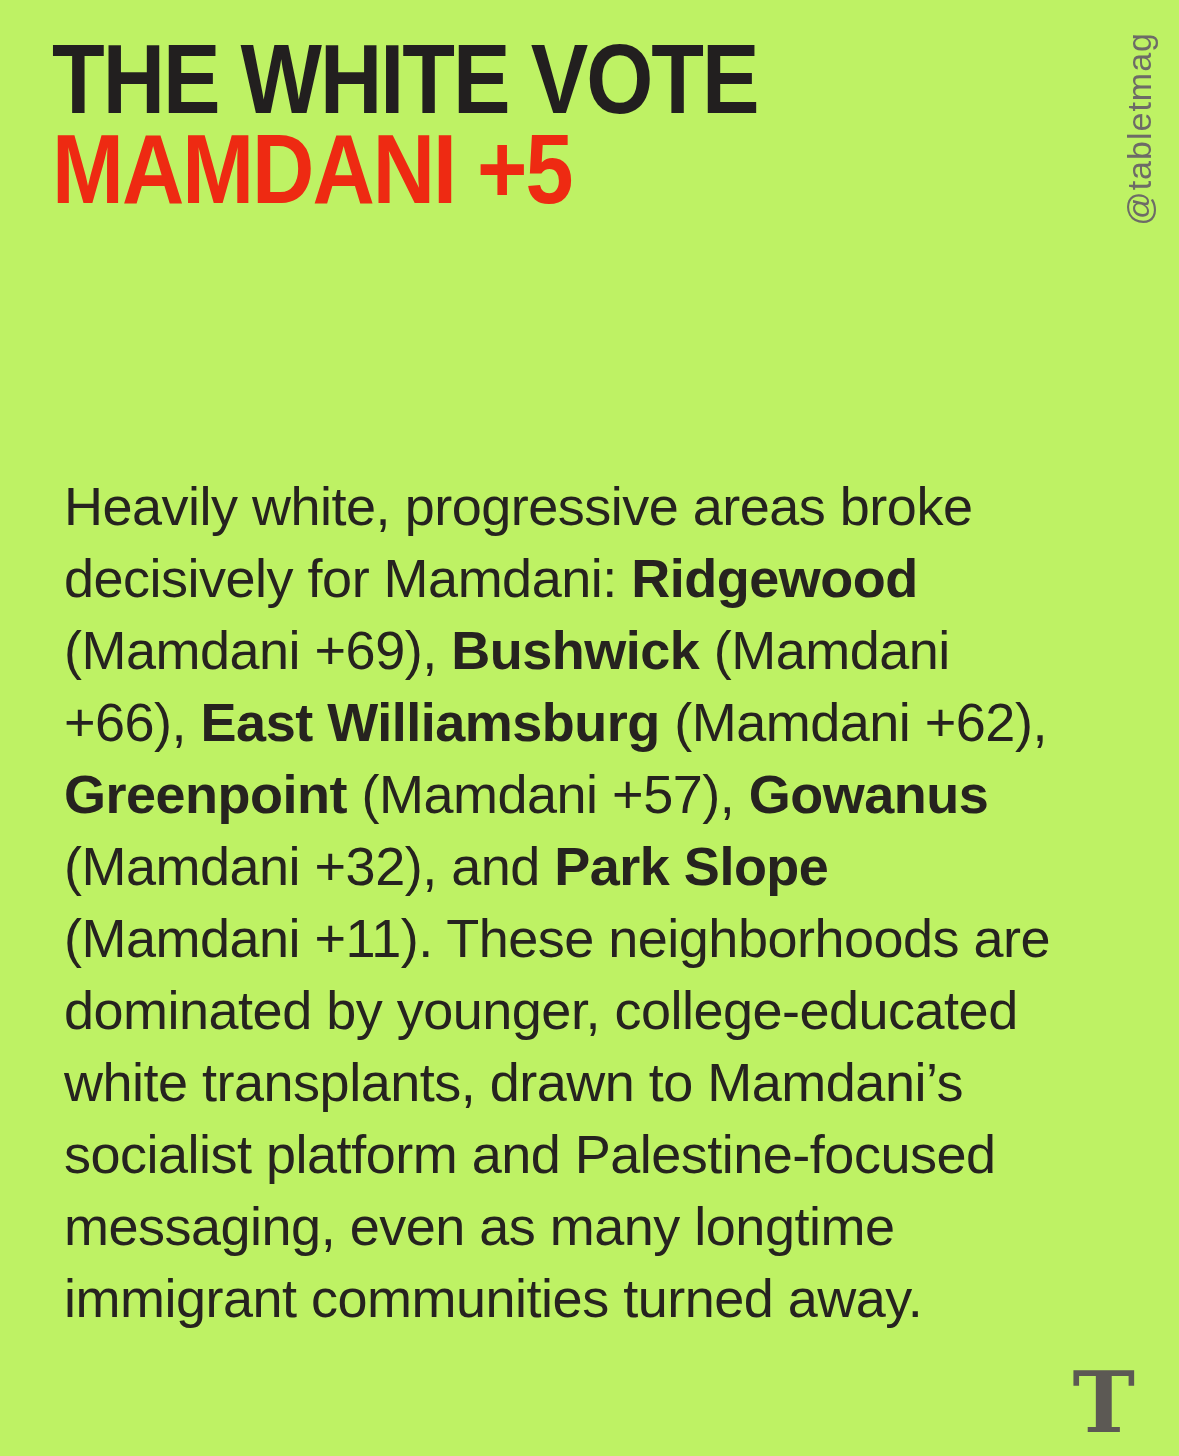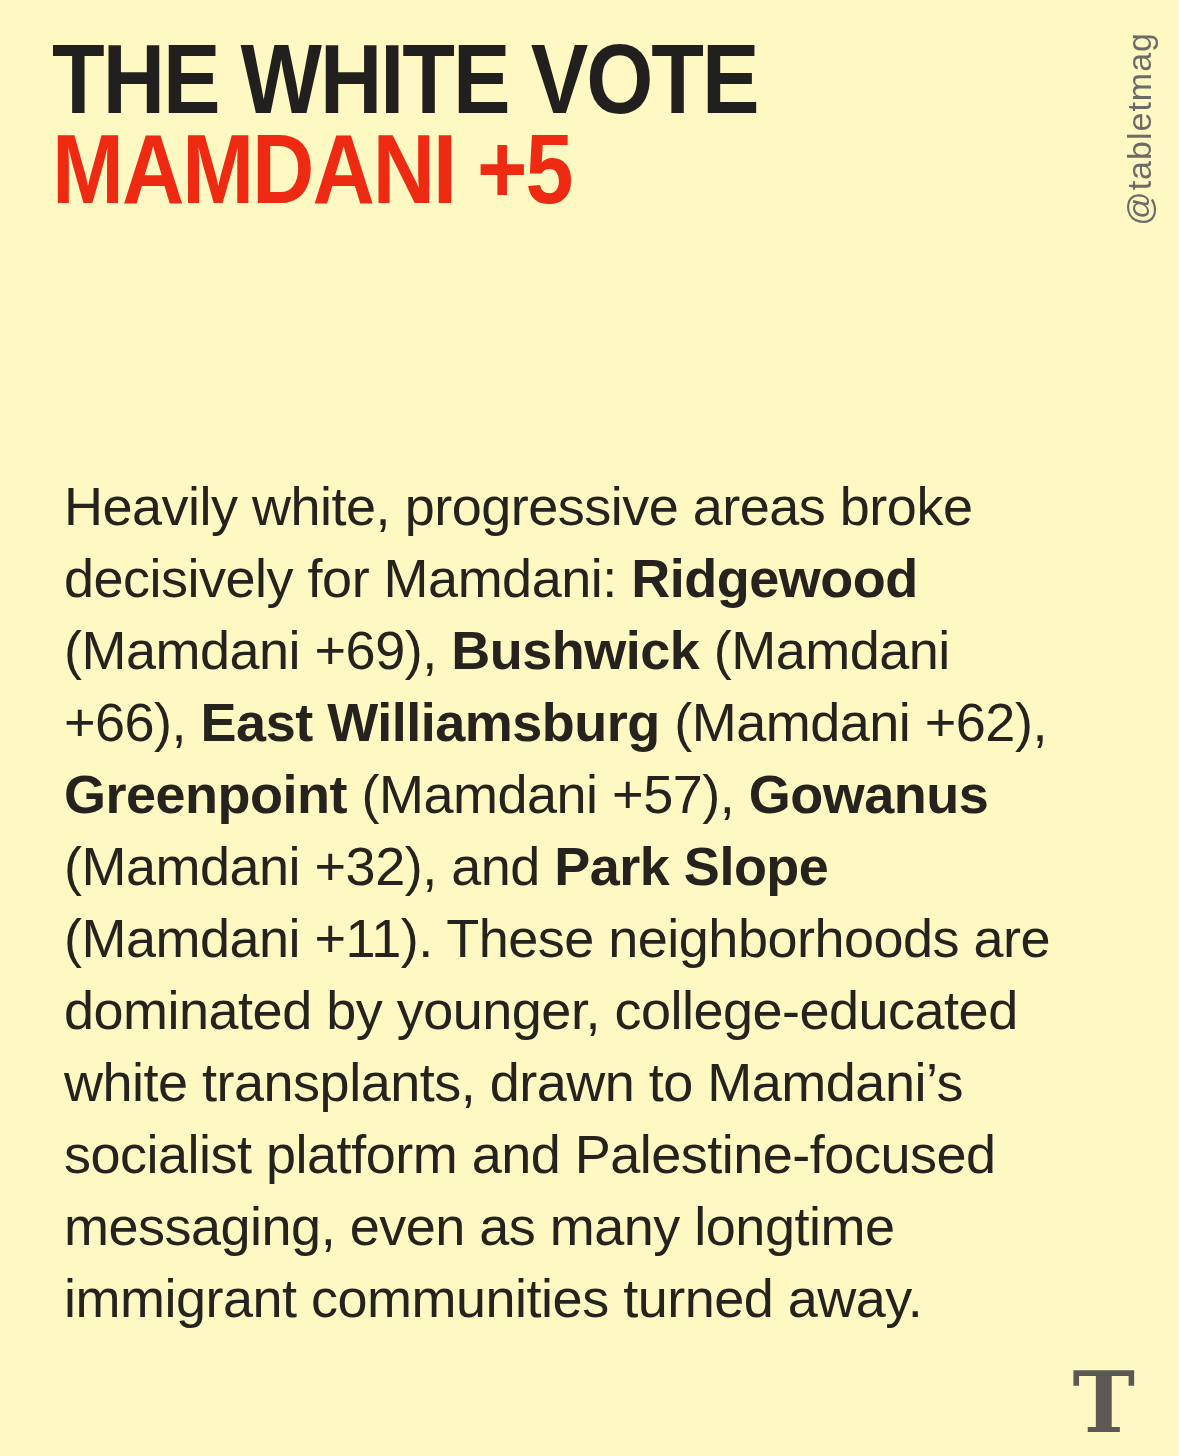--- a/index.html
+++ b/index.html
@@ -2,21 +2,21 @@
 <html><head>
 <meta charset="utf-8">
 <style>
   html, body { margin: 0; padding: 0; }
   body { background: #d8d6d1; }
 
   .page {
     position: relative;
     width: 1179px;
     height: 1456px;
-    background: #fef9c3;
+    background: #bef264;
     overflow: hidden;
     font-family: "Liberation Sans", sans-serif;
   }
 
   
   .title {
     position: absolute;
     left: 52px;
     top: 22px;
     margin: 0;

